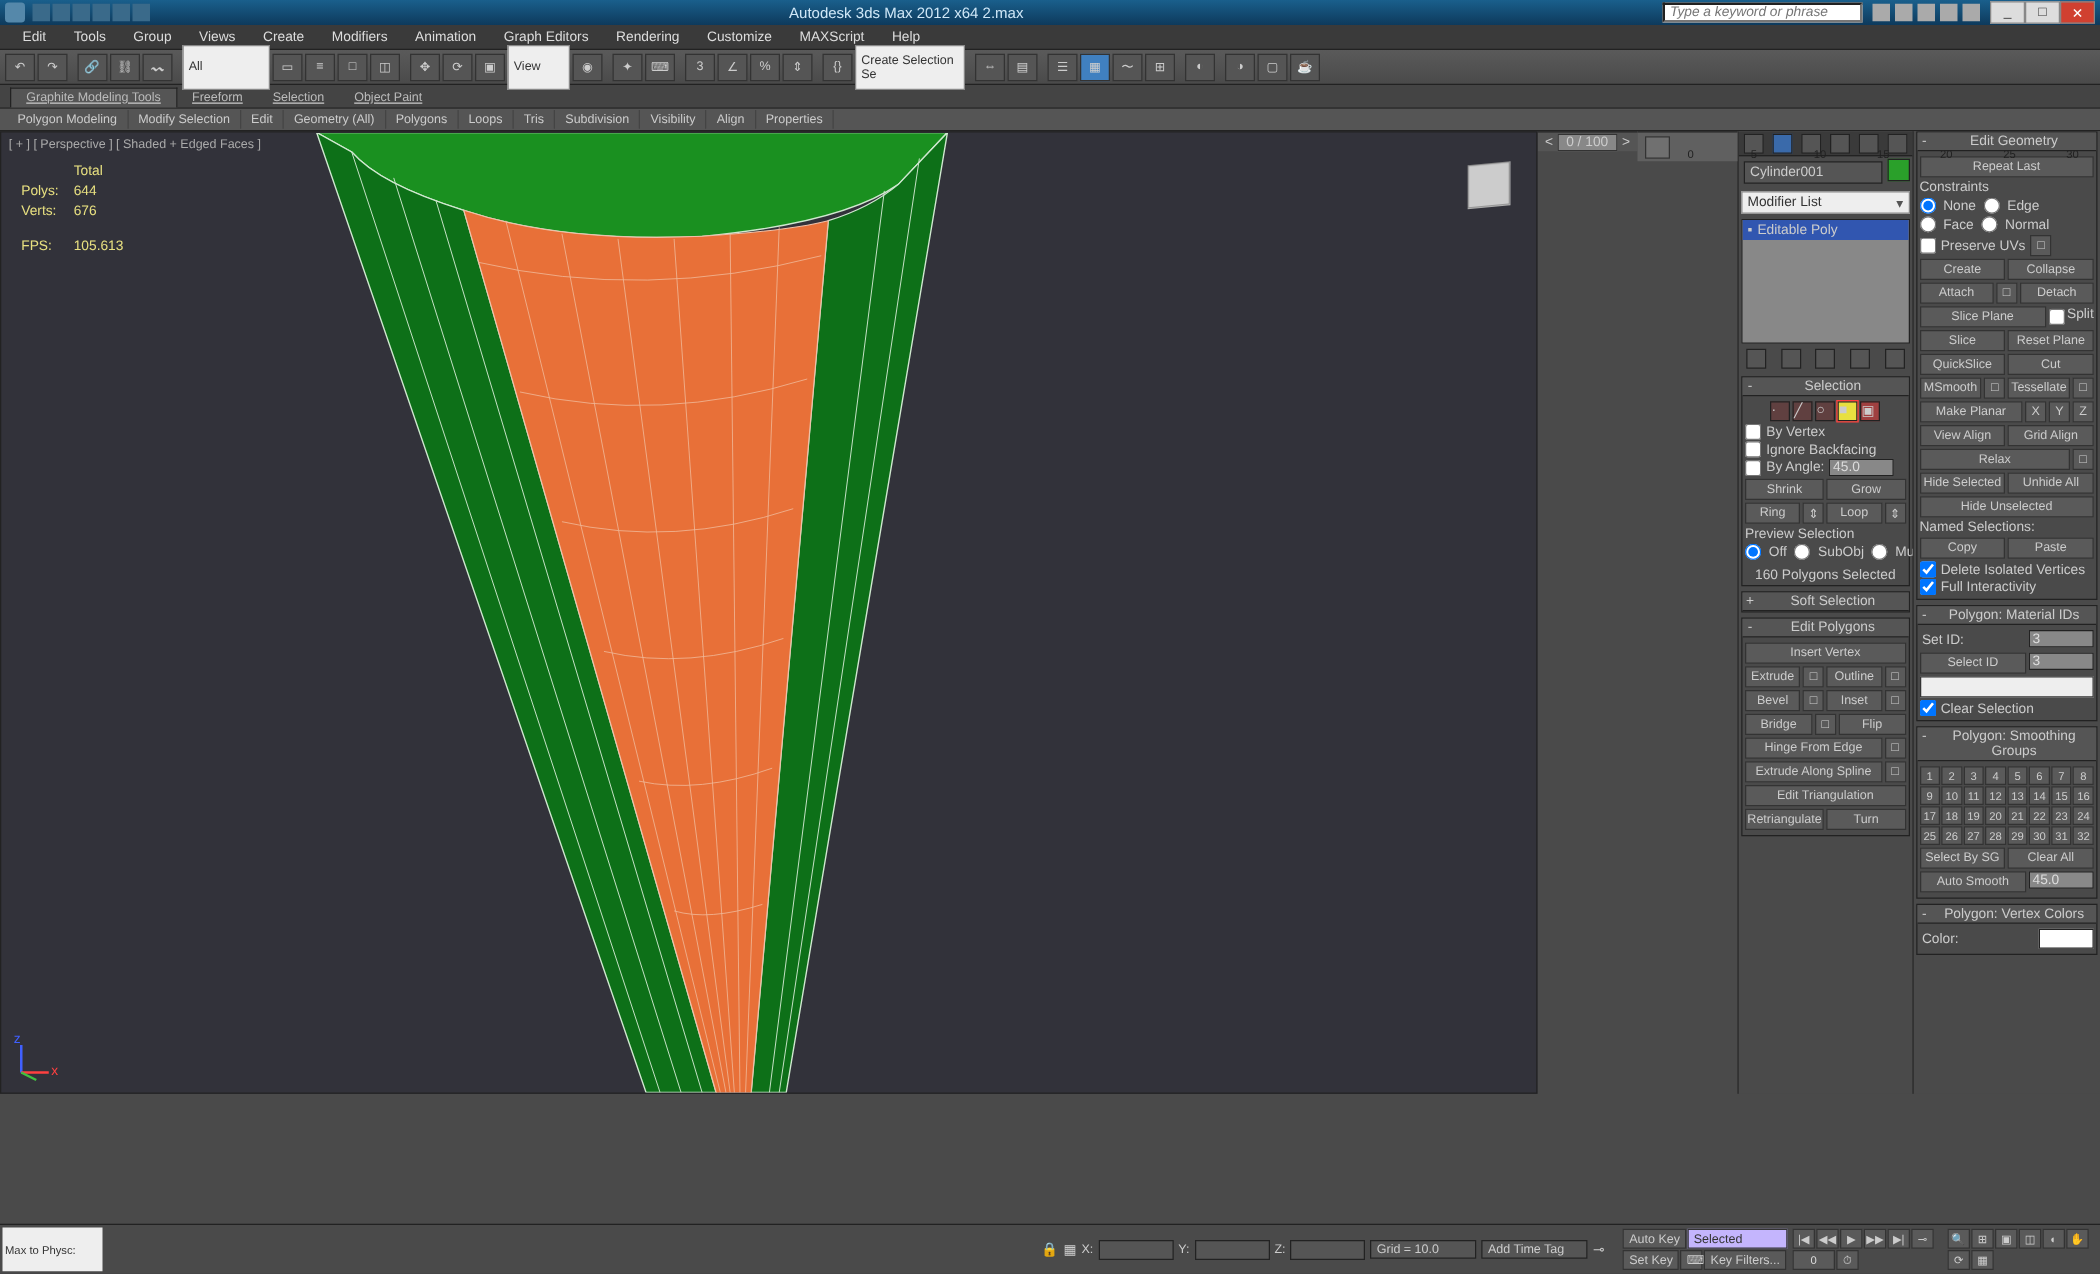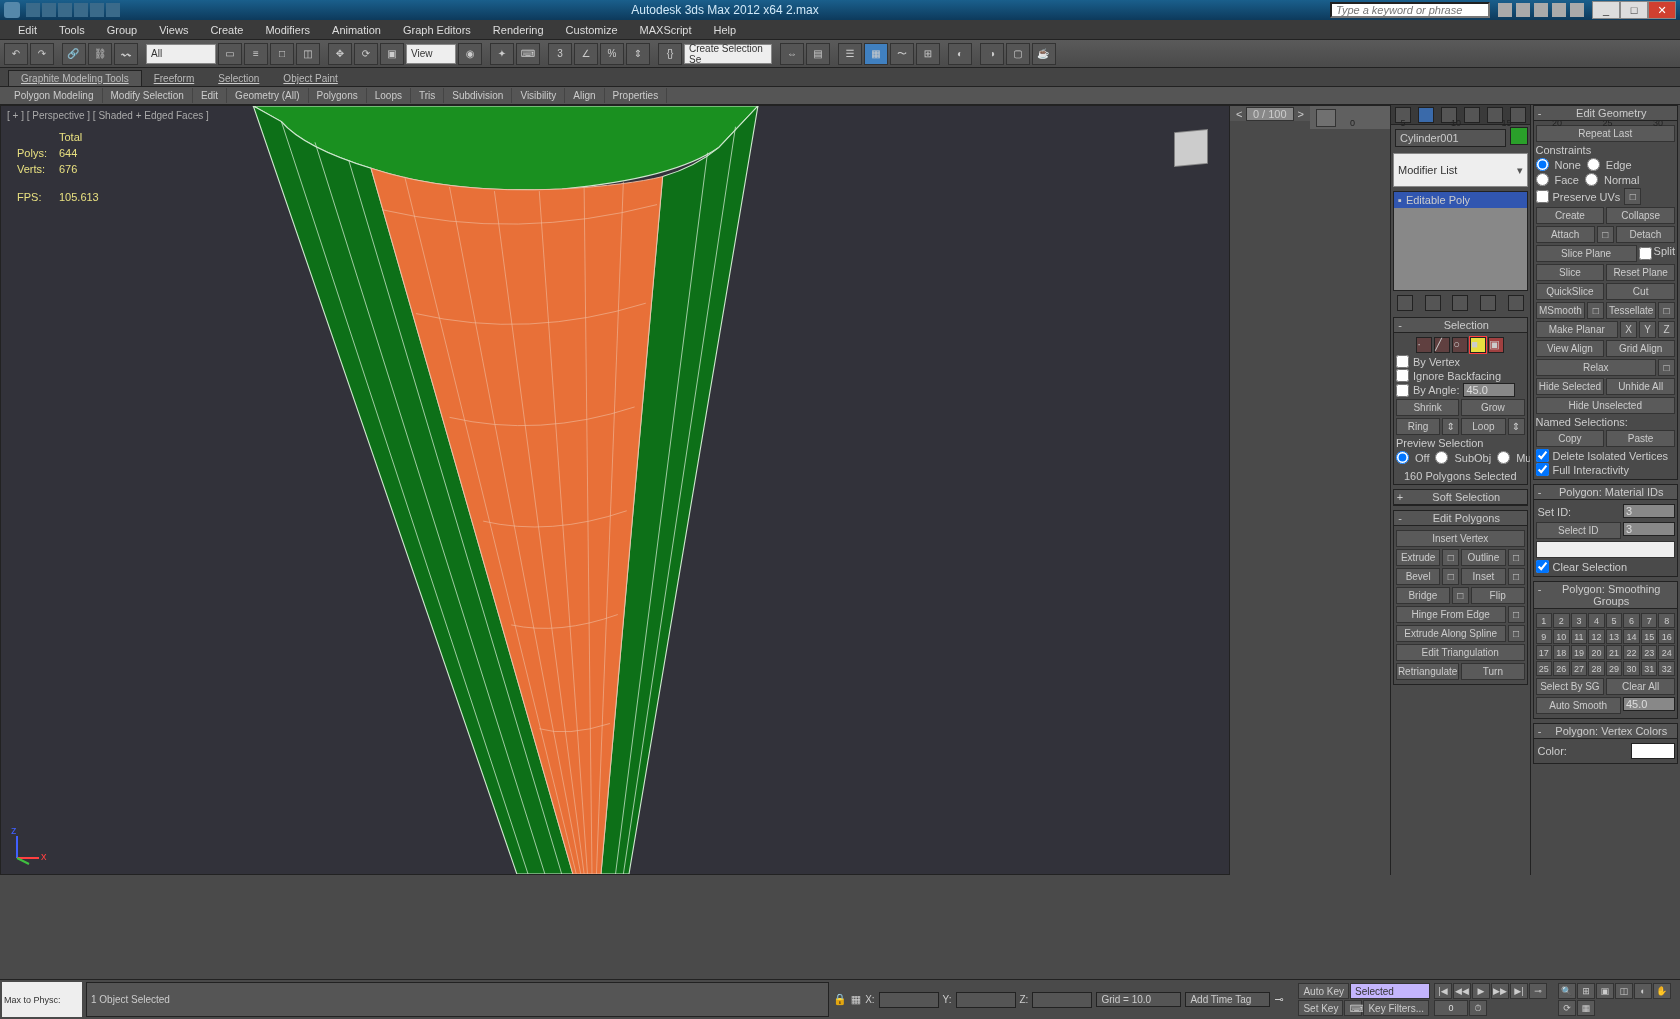--- a/index.html
+++ b/index.html
@@ -13,21 +13,21 @@
 .titlebar .hicons { display:flex; gap:4px; margin-left:8px; }
 .titlebar .hicons span { width:14px; height:14px; background:#aaa; }
 .titlebar .win { display:flex; margin-left:8px; }
 .titlebar .win span { width:28px; height:18px; background:#ddd; border:1px solid #888; display:flex; align-items:center; justify-content:center; color:#333; }
 .titlebar .win .close { background:#d04030; color:#fff; }
 .menubar { height:20px; background:#3a3a3a; display:flex; align-items:center; padding:0 8px; gap:2px; border-bottom:1px solid #222; }
 .menubar span { padding:2px 10px; color:#ddd; cursor:pointer; }
 .toolbar { height:28px; background:linear-gradient(#5a5a5a,#4a4a4a); display:flex; align-items:center; padding:0 4px; gap:2px; border-bottom:1px solid #222; }
 .tb-btn { width:24px; height:22px; background:#555; border:1px solid #333; display:inline-flex; align-items:center; justify-content:center; color:#ccc; font-size:10px; }
 .tb-sep { width:4px; }
-.tb-combo { height:20px; background:#eee; color:#333; border:1px solid #888; padding:0 4px; display:flex; align-items:center; font-size:10px; }
+.tb-combo { height:36px; background:#eee; color:#333; border:1px solid #888; padding:0 4px; display:flex; align-items:center; font-size:10px; }
 .ribbon-tabs { height:19px; background:#444; display:flex; align-items:flex-end; padding-left:8px; border-bottom:1px solid #222;text-decoration:underline; }
 .ribbon-tabs span { padding:2px 12px; color:#bbb; font-size:10px; cursor:pointer; }
 .ribbon-tabs .active { background:#555; border:1px solid #222; border-bottom:none; }
 .ribbon-sub { height:18px; background:#555; display:flex; align-items:center; padding:0 6px; gap:0; border-bottom:1px solid #222; }
 .ribbon-sub span { padding:2px 8px; color:#ccc; font-size:10px; border-right:1px solid #444; cursor:pointer; }
 .main { display:flex; height:770px; }
 .viewport-wrap { flex:1; display:flex; flex-direction:row; }
 .viewport { flex:1; background:#32323a; position:relative; border:1px solid #222; overflow:hidden; }
 .vpl { position:absolute; top:4px; left:6px; color:#aaa; font-size:10px; }
 .vstats { position:absolute; top:22px; left:14px; color:#e8e080; font-size:10px; line-height:14px; }
@@ -38,21 +38,21 @@
 .slider-bar .handle { display:inline-block; background:#888; border:1px solid #333; padding:0 6px; margin-right:4px; }
 .timeline { height:24px; background:#606060; border-top:1px solid #222; position:relative; display:flex; align-items:center; padding:0 40px; }
 .timeline .tick { position:absolute; font-size:9px; color:#222; top:12px; }
 .right-panel { width:290px; background:#4a4a4a; display:flex; border-left:1px solid #222; }
 .cmd-col { width:140px; background:#4a4a4a; border-right:1px solid #222; display:flex; flex-direction:column; overflow:hidden; font-size:10px;}
 .cmd-tabs { height:20px; background:#3a3a3a; display:flex; align-items:center; justify-content:space-around; border-bottom:1px solid #222; }
 .cmd-tabs span { width:16px; height:16px; background:#555; border:1px solid #222; }
 .name-field { margin:2px; height:18px; background:#555; border:1px solid #222; display:flex; align-items:center; padding:0 4px; color:#ccc; }
 .name-row { display:flex; margin:2px; gap:2px; }
 .color-sw { width:18px; height:18px; background:#2aa02a; border:1px solid #222; }
-.combo { margin:2px; height:18px; background:#eee; color:#333; border:1px solid #888; display:flex; align-items:center; padding:16px 4px; justify-content:space-between; }
+.combo { margin:2px; height:18px; background:#eee; color:#333; border:1px solid #888; display:flex; align-items:center; padding:0 4px; justify-content:space-between; }
 .combo::after { content:'▾'; color:#555; }
 .mod-stack { margin:2px; height:100px; background:#888; border:1px solid #222; overflow:hidden; }
 .mod-item { background:#3156b0; color:#ddd; padding:2px 4px; display:flex; gap:4px; }
 .mod-icons { margin:2px; height:18px; display:flex; gap:4px; justify-content:space-around; }
 .mod-icons span { width:16px; height:16px; background:#555; border:1px solid #222; }
 .rollout { border:1px solid #222; margin:2px; background:#4a4a4a; }
 .rollout-h { background:#555; color:#ccc; text-align:center; font-size:10px; padding:1px 0; border-bottom:1px solid #222; display:flex; }
 .rollout-h .pm { width:12px; }
 .rollout-h .t { flex:1; }
 .roll-body { padding:2px; font-size:10px; color:#ccc; }
@@ -592,21 +592,20 @@
             </div>
         </div>
       </div>
     </div>
   </div>
 </div>
 
 <div class="status">
   <div class="maxscript">Max to Physc:</div>
   <div class="prompts">
-    <div class="prompt-line">1 Object Selected</div>
   </div>
   <div class="coords">
     <span>🔒</span>
     <span>▦</span>
     X:<span class="coord-field"></span>
     Y:<span class="coord-field"></span>
     Z:<span class="coord-field"></span>
     <span class="prompt-line" style="width:80px">Grid = 10.0</span>
     <span class="prompt-line" style="width:90px">Add Time Tag</span>
   </div>

